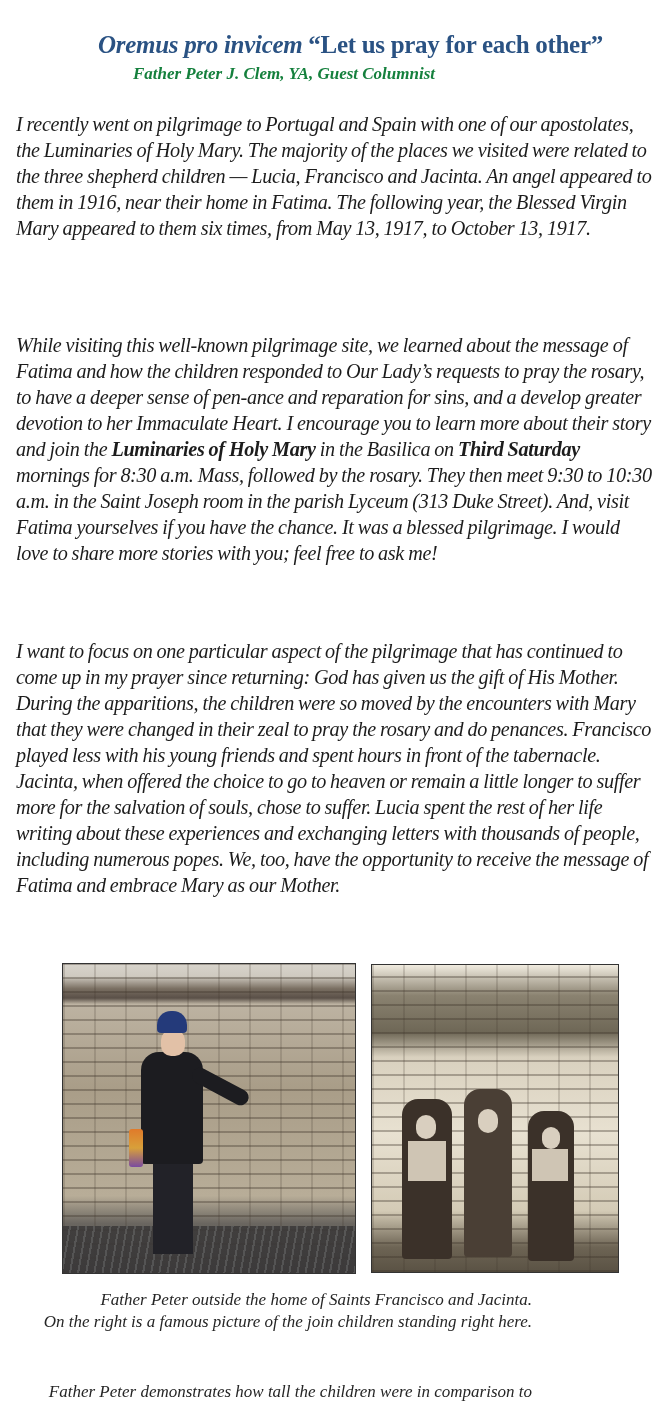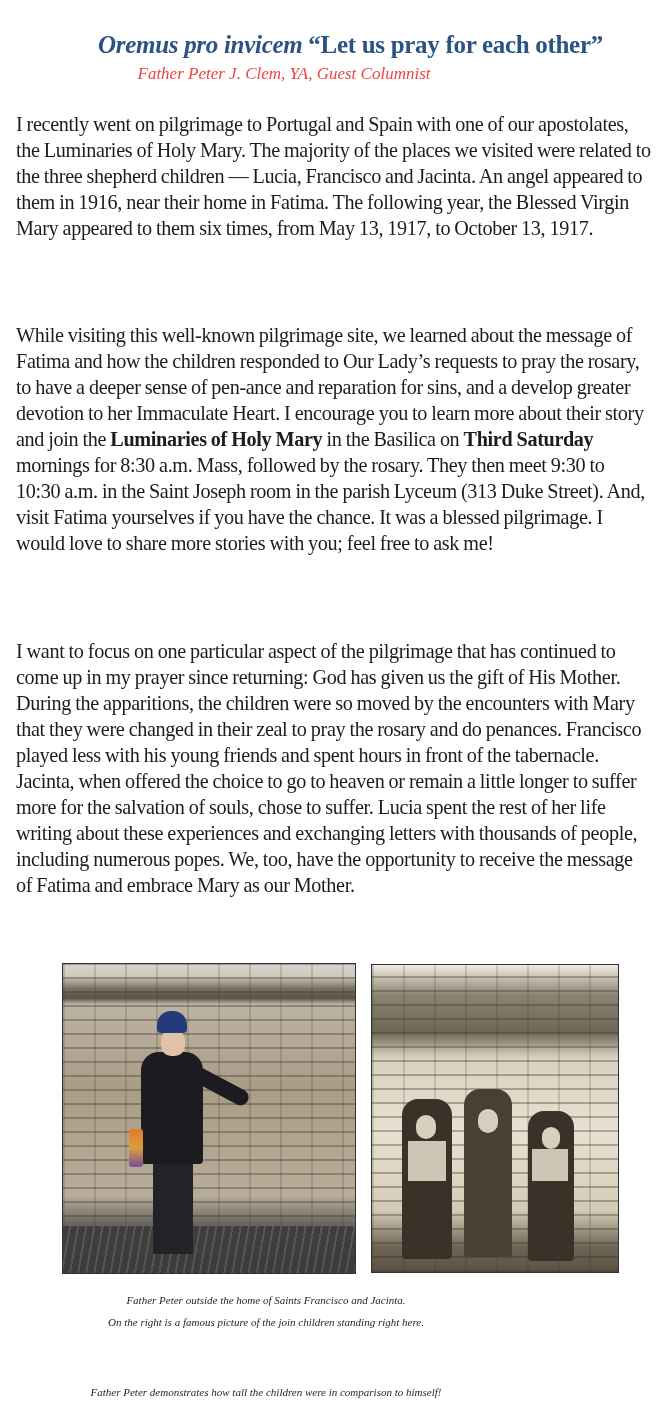--- a/index.html
+++ b/index.html
@@ -2,25 +2,25 @@
 <html><head>
 <meta charset="utf-8">
 <style>
   html, body { margin:0; padding:0; background:#ffffff; }
   body { width:660px; height:1403px; position:relative; overflow:hidden;
          font-family:"Liberation Serif","DejaVu Serif",serif; color:#1c1c1c; }
   .title { position:absolute; left:0; top:30px; width:621px; text-align:center;
            font-size:25px; font-weight:bold; color:#2a5283; letter-spacing:-0.3px; line-height:30px;margin-left:40px; }
   .title .latin { font-style:italic; }
   .byline { position:absolute; left:0; top:64px; width:568px; text-align:center;
-            font-size:17px; font-style:italic; font-weight:normal; color:#ef4444; line-height:20px; }
+            font-size:17px; font-style:italic; font-weight:bold; color:#15803d; line-height:20px; }
   .para { position:absolute; left:16px; width:636px; font-size:20.2px; line-height:26px;
-          letter-spacing:-0.35px; word-spacing:-0.5px; margin:0; }
+          letter-spacing:-0.35px; word-spacing:-0.5px; margin:0;font-style:italic; }
   .p1 { top:111px; }
-  .p2 { top:322px; }
+  .p2 { top:332px; }
   .p3 { top:638px; }
   .para b { font-weight:bold; }
   .photo { position:absolute; border:1px solid #333; overflow:hidden; }
   .photo-left { left:62px; top:963px; width:292px; height:309px;
     background:
       linear-gradient(180deg, #d8d4cc 0%, #cfcac0 4%, #7a6f62 8%, #5a5048 11%, #bdb3a2 13%, #a99d88 40%, #b8ad98 75%, #6a6660 84%, #48464a 100%); }
   .photo-right { left:371px; top:964px; width:246px; height:307px;
     background:
       linear-gradient(180deg, #f1ece0 0%, #8a8270 10%, #6e6756 22%, #d9d1bf 30%, #e8e1d1 55%, #d4cbb6 80%, #6d6454 92%, #5a5244 100%); }
   .stones { position:absolute; inset:0;
@@ -42,22 +42,22 @@
   .ch1 { left:30px; top:134px; width:50px; height:160px; }
   .ch2 { left:92px; top:124px; width:48px; height:168px; background:#4a3f35; }
   .ch3 { left:156px; top:146px; width:46px; height:150px; }
   .ch-face { background:#d9cfbf; border-radius:10px; }
   .cf1 { left:44px; top:150px; width:20px; height:24px; }
   .cf2 { left:106px; top:144px; width:20px; height:24px; }
   .cf3 { left:170px; top:162px; width:18px; height:22px; }
   .ch-shirt { background:#cfc5b4; }
   .cs1 { left:36px; top:176px; width:38px; height:40px; }
   .cs3 { left:160px; top:184px; width:36px; height:32px; }
-  .caption { position:absolute; left:0; width:532px; text-align:center; font-style:italic;
-             font-size:11px; line-height:22px; color:#262626; margin:0; }
+  .caption { position:absolute; left:0; width:532px; text-align:right; font-style:italic;
+             font-size:17px; line-height:22px; color:#262626; margin:0; }
   .c1 { top:1289px; } .c2 { top:1311px; } .c3 { top:1333px;margin-top:48px; }
 </style>
 </head>
 <body>
 
 <div class="title">
   <span class="latin">Oremus pro invicem</span>
   <span>“Let us pray for each other”</span>
 </div>
 <div class="byline">Father Peter J. Clem, YA, Guest Columnist</div>

